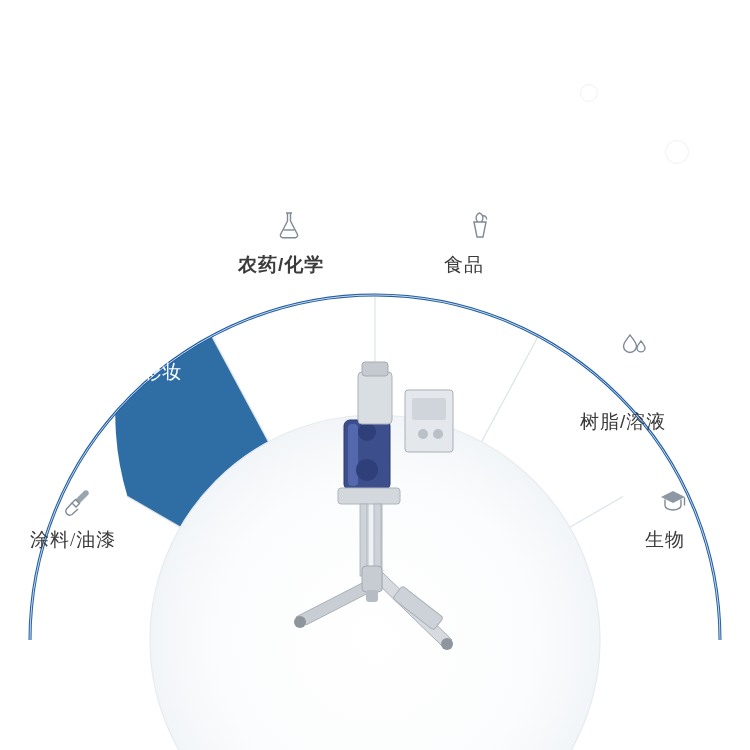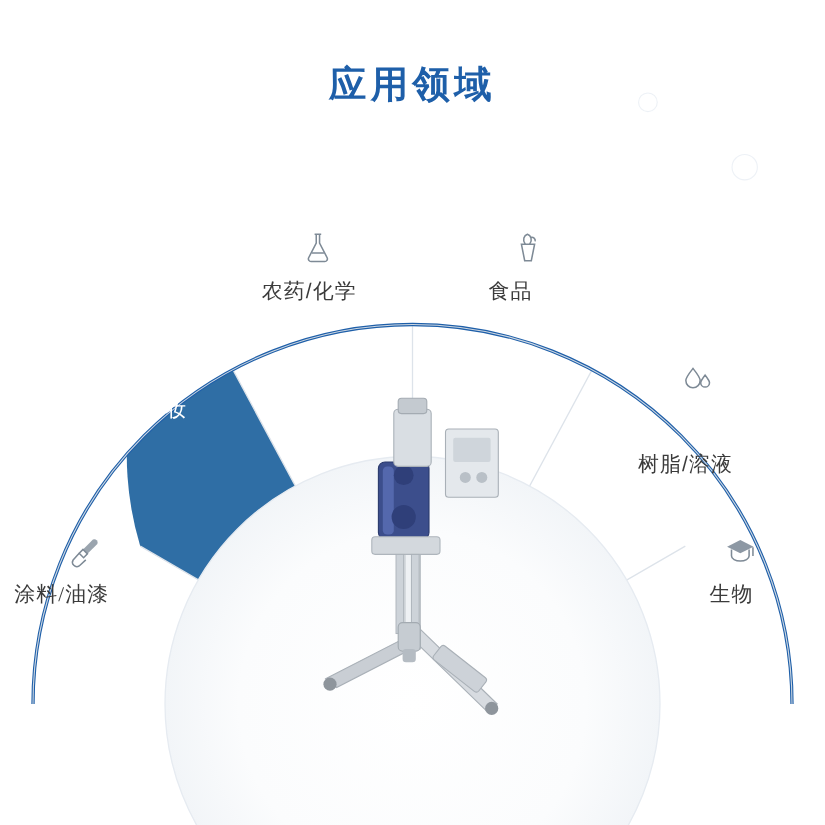--- a/index.html
+++ b/index.html
@@ -24,21 +24,21 @@
 
   svg.fanwrap{position:absolute;left:0;top:0;width:750px;height:750px;}
 
   .seg-label{
     position:absolute;
     font-size:19px;
     color:#3b3b3b;
     white-space:nowrap;
     letter-spacing:1px;
   }
-  .seg-label.hl{color:#ffffff;}
+  .seg-label.hl{color:#ffffff;margin-left:12px;}
 
   .seg-icon{
     position:absolute;
     width:34px;height:34px;
   }
 
   .sheen{
     position:absolute;
     border-radius:50%;
     border:1px solid #e9eef4;
@@ -46,21 +46,20 @@
   }
 </style>
 </head>
 <body>
 
 <div id="stage">
 
   <div class="sheen" style="left:580px;top:84px;width:16px;height:16px;"></div>
   <div class="sheen" style="left:665px;top:140px;width:22px;height:22px;"></div>
 
-  <div class="title">应用领域</div>
 
   <svg class="fanwrap" viewBox="0 0 750 750">
     <defs>
       <clipPath id="fanclip">
         <path d="M 30 640 A 345 345 0 0 1 720 640 Z"></path>
       </clipPath>
       <radialGradient id="innerglow" cx="50%" cy="50%" r="50%">
         <stop offset="0%" stop-color="#ffffff"></stop>
         <stop offset="70%" stop-color="#fbfcfd"></stop>
         <stop offset="100%" stop-color="#f2f5f8"></stop>
@@ -123,21 +122,21 @@
       <rect x="366" y="590" width="12" height="12" rx="3" fill="#b5bcc3"></rect>
     </g>
   </svg>
 
   <div class="seg-icon" style="left:272px;top:208px;">
     <svg viewBox="0 0 34 34" width="34" height="34" fill="none" stroke="#7e8a96" stroke-width="1.4">
       <path d="M14 5 h6 M15.5 5 v8 L8.5 26.5 a2.5 2.5 0 0 0 2.2 3.3 h12.6 a2.5 2.5 0 0 0 2.2 -3.3 L18.5 13 V5"></path>
       <path d="M11.5 22 h11"></path>
     </svg>
   </div>
-  <div class="seg-label" style="left:238px;top:252px;">农药/化学</div>
+  <div class="seg-label" style="left:238px;top:252px;font-weight:bold;">农药/化学</div>
 
   <div class="seg-icon" style="left:462px;top:208px;">
     <svg viewBox="0 0 34 34" width="34" height="34" fill="none" stroke="#7e8a96" stroke-width="1.4">
       <path d="M12 14 l3 15 h6 l3 -15 z"></path>
       <path d="M15.5 14 c-3 -4 -1 -8 2 -9 3 1 5 5 2 9"></path>
       <path d="M20 8 c3 -1 5 1 4.5 3.5"></path>
     </svg>
   </div>
   <div class="seg-label" style="left:444px;top:252px;">食品</div>
 
@@ -168,15 +167,15 @@
   </div>
   <div class="seg-label hl" style="left:84px;top:359px;">护肤/彩妆</div>
 
   <div class="seg-icon" style="left:60px;top:485px;">
     <svg viewBox="0 0 34 34" width="34" height="34" fill="none" stroke="#7e8a96" stroke-width="1.4">
       <path d="M24.5 5.5 a3 3 0 0 1 4 4 l-9 9 -4 -4 z" fill="#9aa4ae" stroke="none"></path>
       <path d="M15.5 14.5 l4 4 -3.5 3.5 -4 -4 z"></path>
       <path d="M12 18 L6.5 24 a4 4 0 0 0 5.5 5.5 L18 24"></path>
     </svg>
   </div>
-  <div class="seg-label" style="left:13px;top:527px;font-family:Liberation Serif, serif;">涂料/油漆</div>
+  <div class="seg-label" style="left:30px;top:527px;font-family:Liberation Serif, serif;">涂料/油漆</div>
 
 </div>
 
 </body></html>

